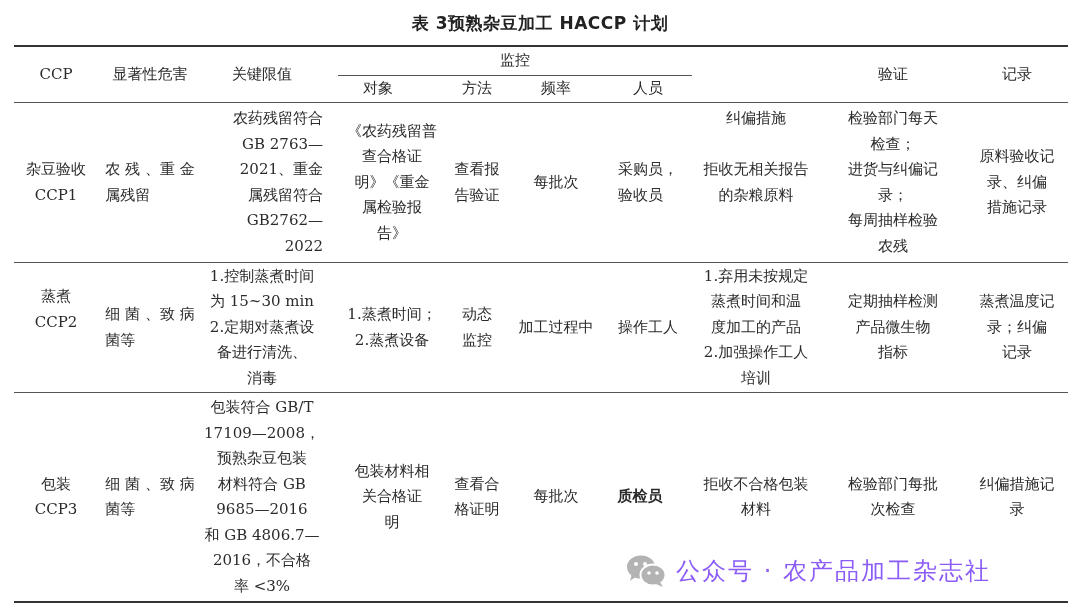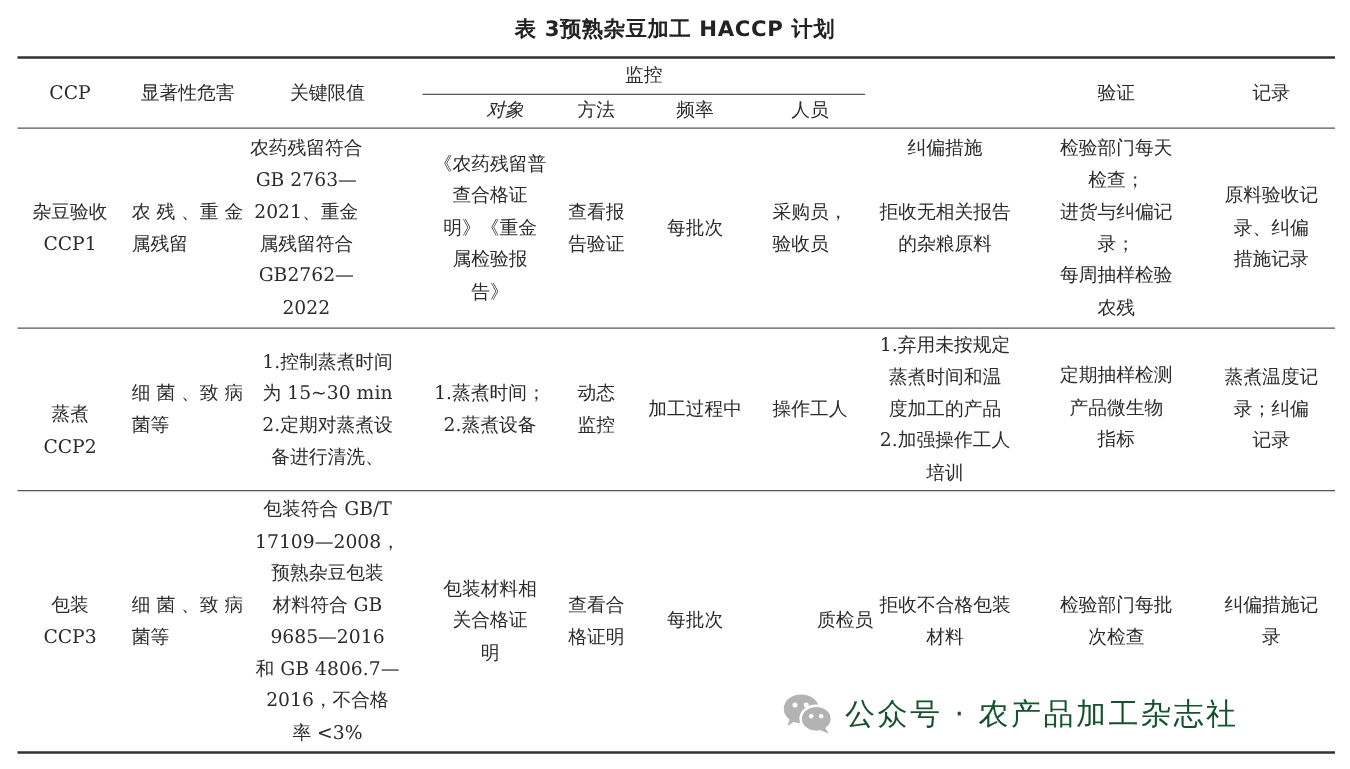--- a/index.html
+++ b/index.html
@@ -12,21 +12,21 @@
   .rule { position: absolute; left: 14px; width: 1054px; background: #333; }
   .rule.thick { height: 2px; }
   .rule.thin { height: 1px; background: #555; }
   .subrule { position: absolute; left: 338px; width: 354px; top: 75px; height: 1px; background: #555; }
   .cell { position: absolute; font-size: 15px; line-height: 25.5px; text-align: center;
           display: flex; align-items: center; justify-content: center; }
   .cell .inner { display: inline-block; }
   .cell.left .inner { text-align: left; }
   .hdr { font-size: 15px; }
   .watermark { position: absolute; left: 626px; top: 553px; height: 36px;
-               display: flex; align-items: center; color: #14532d;
+               display: flex; align-items: center; color: #8b5cf6;
                font-family: "DejaVu Sans", "Liberation Sans", sans-serif; font-size: 24px; letter-spacing: 2px; }
   .watermark svg { margin-right: 8px; }
 </style>
 </head>
 <body>
 
 <div class="title">
   <span class="num">表 3</span><span>预熟杂豆加工 HACCP 计划</span>
 </div>
 
@@ -42,21 +42,21 @@
   </div>
 <div class="cell hdr" style="left:98px;width:104px;top:47px;height:55px;">
     <span class="inner">显著性危害</span>
   </div>
 <div class="cell hdr" style="left:202px;width:120px;top:47px;height:55px;">
     <span class="inner">关键限值</span>
   </div>
 <div class="cell hdr" style="left:338px;width:354px;top:47px;height:28px;">
     <span class="inner">监控</span>
   </div>
-<div class="cell hdr" style="left:350px;width:108px;top:76px;height:26px;font-style:italic;">
+<div class="cell hdr" style="left:324px;width:108px;top:76px;height:26px;">
     <span class="inner">对象</span>
   </div>
 <div class="cell hdr" style="left:446px;width:62px;top:76px;height:26px;text-align:right;">
     <span class="inner">方法</span>
   </div>
 <div class="cell hdr" style="left:508px;width:96px;top:76px;height:26px;">
     <span class="inner">频率</span>
   </div>
 <div class="cell hdr" style="left:604px;width:88px;top:76px;height:26px;">
     <span class="inner">人员</span>
@@ -77,21 +77,21 @@
         <div>杂豆验收</div>
         <div>CCP1</div>
       </span>
     </div>
     <div class="cell left" style="left: 98px; width: 104px; top: 103px; height: 159px;">
       <span class="inner">
         <div>农 残 、重 金</div>
         <div>属残留</div>
       </span>
     </div>
-    <div class="cell" style="left: 185px; width: 120px; top: 103px; height: 159px;">
+    <div class="cell" style="left: 218px; width: 120px; top: 103px; height: 159px; text-align: right;">
       <span class="inner">
         <div>农药残留符合</div>
         <div>GB 2763—</div>
         <div>2021、重金</div>
         <div>属残留符合</div>
         <div>GB2762—</div>
         <div>2022</div>
       </span>
     </div>
     <div class="cell" style="left: 338px; width: 108px; top: 103px; height: 159px;">
@@ -136,38 +136,39 @@
         <div>农残</div>
       </span>
     </div>
     <div class="cell" style="left: 966px; width: 102px; top: 103px; height: 159px;">
       <span class="inner">
         <div>原料验收记</div>
         <div>录、纠偏</div>
         <div>措施记录</div>
       </span>
     </div>
-    <div class="cell" style="left: 14px; width: 84px; top: 280px; height: 129px;">
+    <div class="cell" style="left: 14px; width: 84px; top: 245px; height: 129px;">
       <span class="inner">
         <div>蒸煮</div>
         <div>CCP2</div>
       </span>
     </div>
     <div class="cell left" style="left: 98px; width: 104px; top: 263px; height: 129px;">
       <span class="inner">
         <div>细 菌 、致 病</div>
         <div>菌等</div>
       </span>
     </div>
     <div class="cell" style="left: 202px; width: 120px; top: 263px; height: 129px;">
       <span class="inner">
         <div>1.控制蒸煮时间</div>
         <div>为 15~30 min</div>
         <div>2.定期对蒸煮设</div>
         <div>备进行清洗、</div>
+        <div>消毒</div>
       </span>
     </div>
     <div class="cell" style="left: 338px; width: 108px; top: 263px; height: 129px;">
       <span class="inner">
         <div>1.蒸煮时间；</div>
         <div>2.蒸煮设备</div>
       </span>
     </div>
     <div class="cell left" style="left: 446px; width: 62px; top: 263px; height: 129px;">
       <span class="inner">
@@ -243,21 +244,21 @@
       <span class="inner">
         <div>查看合</div>
         <div>格证明</div>
       </span>
     </div>
     <div class="cell left" style="left: 508px; width: 96px; top: 393px; height: 208px;">
       <span class="inner">
         <div>每批次</div>
       </span>
     </div>
-    <div class="cell left" style="left: 632px; width: 88px; top: 393px; height: 208px;">
+    <div class="cell left" style="left: 596px; width: 88px; top: 393px; height: 208px; font-weight: bold;">
       <span class="inner">
         <div>质检员</div>
       </span>
     </div>
     <div class="cell" style="left: 692px; width: 128px; top: 393px; height: 208px;">
       <span class="inner">
         <div>拒收不合格包装</div>
         <div>材料</div>
       </span>
     </div>

